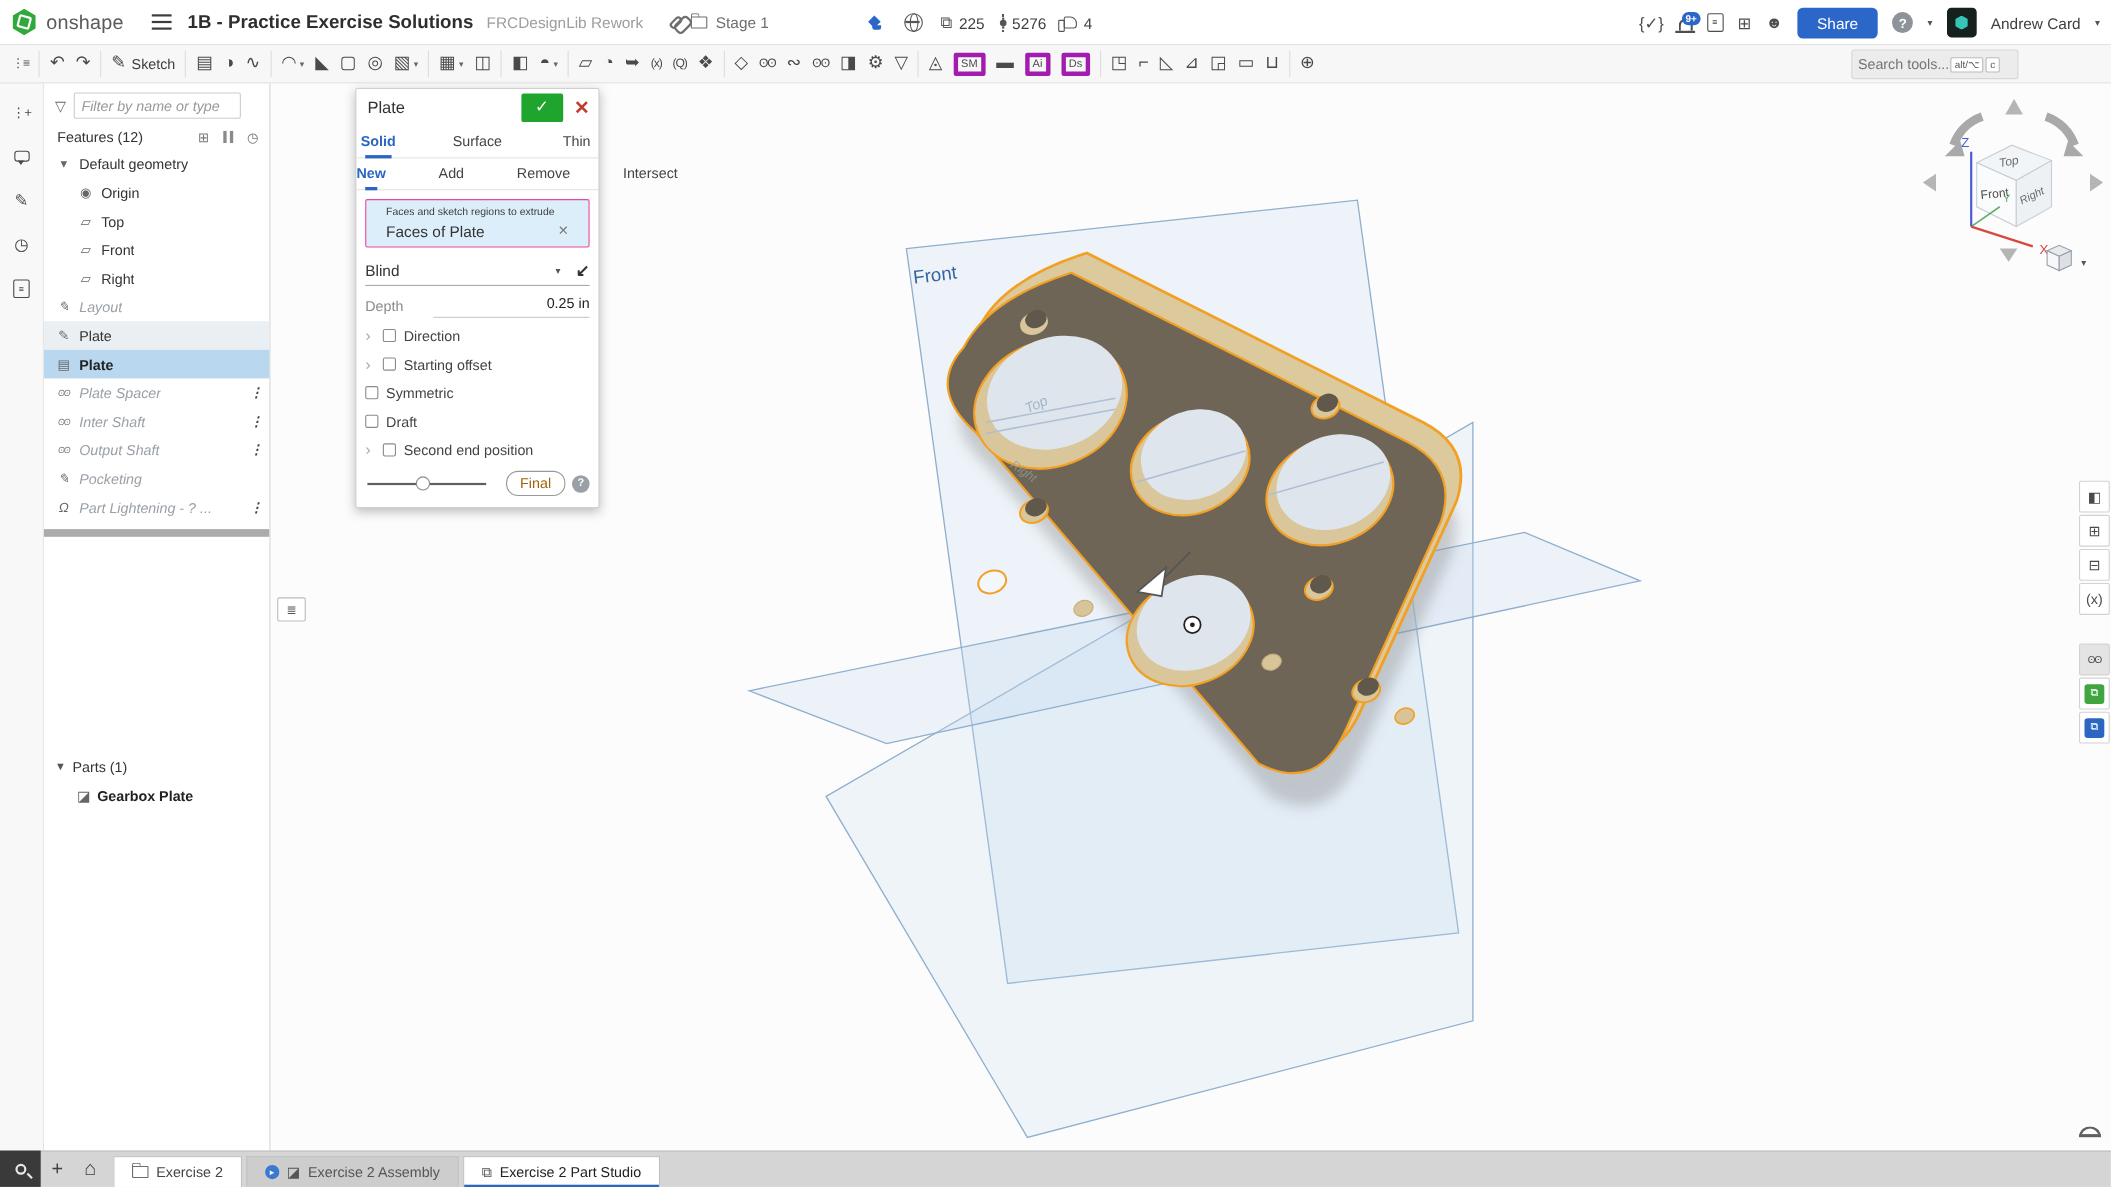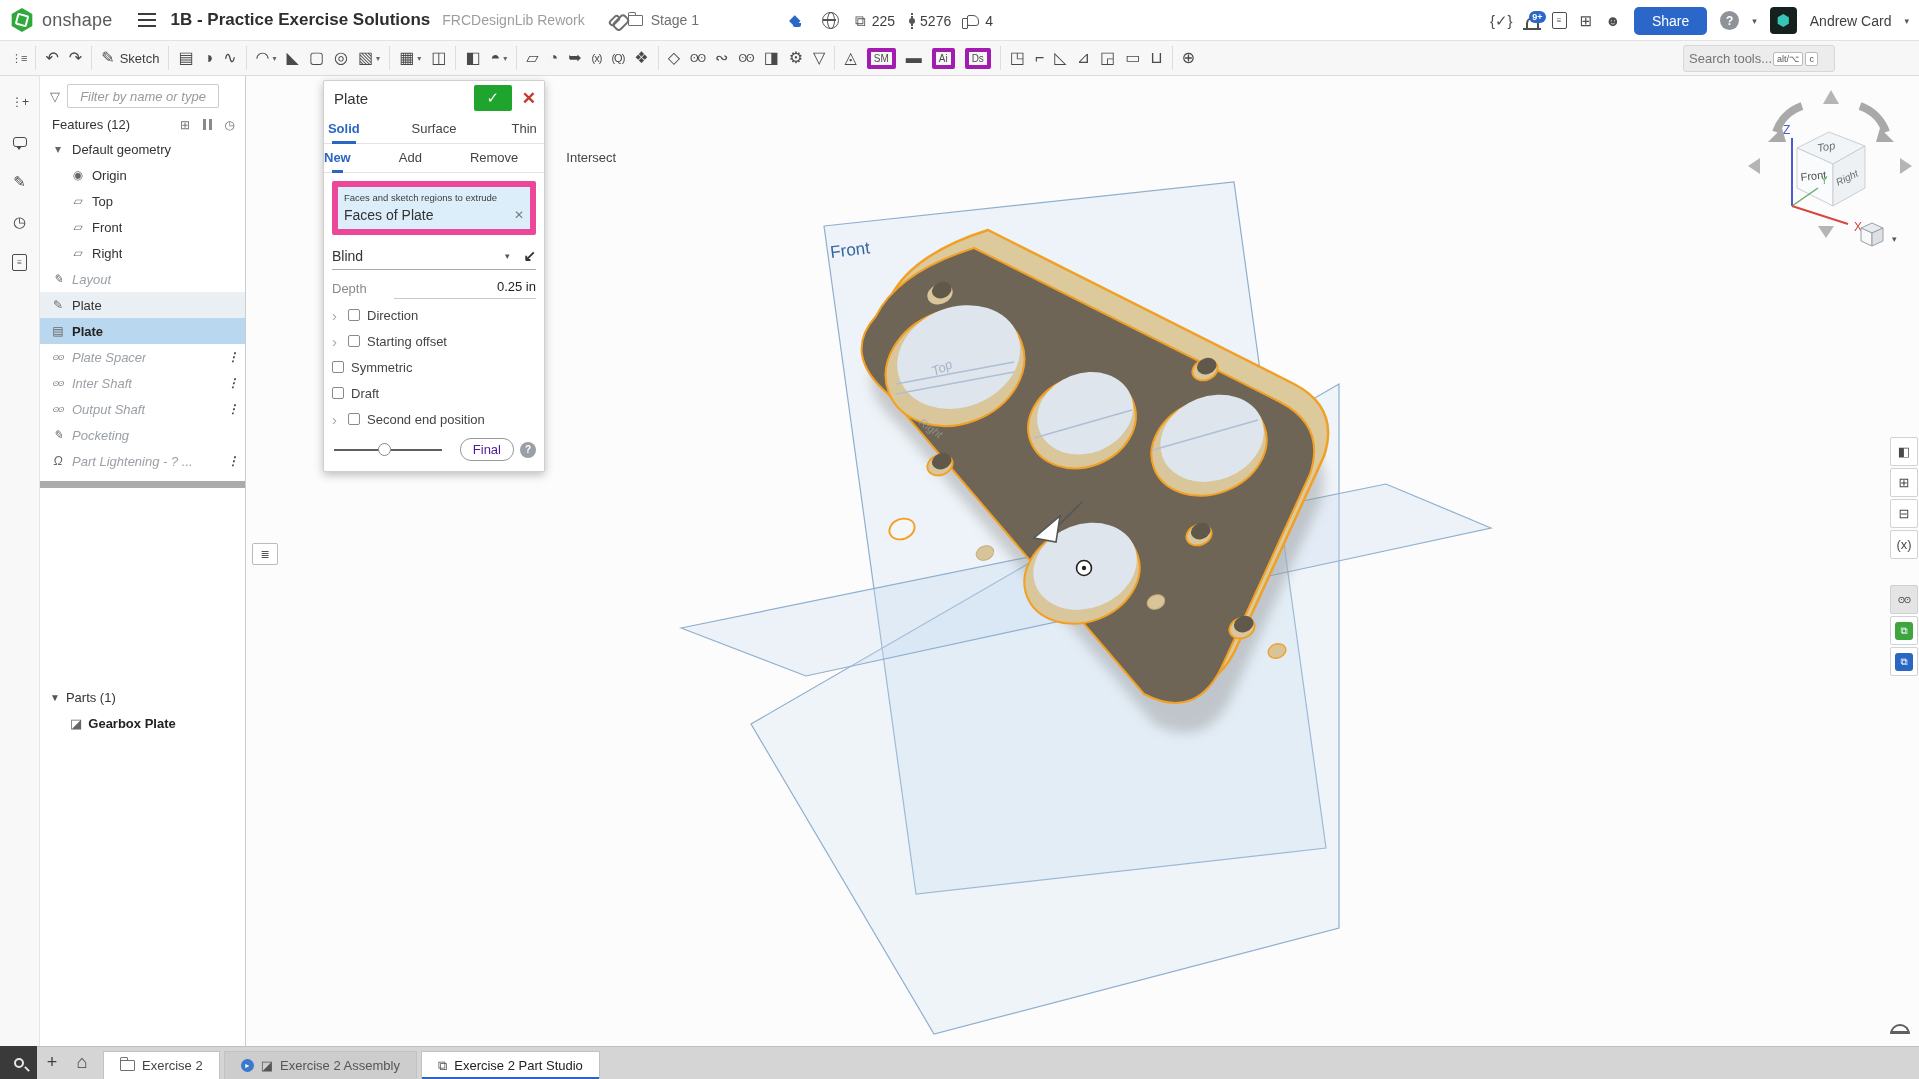--- a/index.html
+++ b/index.html
@@ -67,21 +67,21 @@
   .rail-btn{width:26px;height:24px;display:flex;align-items:center;justify-content:center;color:#4a4a4a;font-size:15px;}
   .rail-sm{font-size:12px;letter-spacing:-1px;}
   .ic-bubble{width:14px;height:10px;border:1.6px solid #4a4a4a;border-radius:3px;position:relative;}
   .ic-bubble::after{content:'';position:absolute;left:2px;bottom:-4px;border-left:3px solid transparent;border-right:3px solid transparent;border-top:4px solid #4a4a4a;}
   .boxed{border:1.4px solid #4a4a4a;border-radius:2px;font-size:8px;width:15px;height:17px;display:flex;align-items:center;justify-content:center;}
 
   
   #feature-panel{position:absolute;left:40px;top:76px;width:206px;height:970px;background:#fff;border-right:1px solid #ccc;overflow:hidden;}
   #filter-row{display:flex;align-items:center;gap:7px;padding:8px 8px 4px 10px;}
   .funnel{font-size:13px;color:#666;}
-  #filter-input{width:152px;height:24px;border:1px solid #ccc;border-radius:2px;font-size:13px;font-style:italic;color:#444;padding:0 6px;outline:none;text-align:center;}
+  #filter-input{width:152px;height:24px;border:1px solid #ccc;border-radius:2px;font-size:13px;font-style:italic;color:#444;padding:0 6px;outline:none;}
   #filter-input::placeholder{color:#999;}
   #features-hdr{display:flex;align-items:center;padding:5px 10px 4px 12px;font-size:13px;color:#333;}
   #features-hdr .sp{flex:1;}
   .hdr-ic{color:#777;font-size:12px;margin-left:13px;}
   .pause-ic{display:inline-flex;gap:2.5px;margin-left:13px;}
   .pause-ic i{width:3px;height:11px;background:#8a8a8a;display:inline-block;}
   .tree-row{display:flex;align-items:center;height:26px;font-size:13px;color:#333;position:relative;padding-right:6px;}
   .tree-ic{width:16px;text-align:center;margin-right:6px;color:#666;font-size:12px;flex:0 0 16px;}
   .fsic{font-size:8px;letter-spacing:-1px;color:#777;}
   .tree-lb{white-space:nowrap;overflow:hidden;text-overflow:ellipsis;}
@@ -114,41 +114,41 @@
   
   #dialog{position:absolute;left:323px;top:80px;width:222px;background:#fff;border:1px solid #cfcfcf;border-radius:2px;box-shadow:0 3px 10px rgba(0,0,0,.25);z-index:20;}
   #dlg-header{display:flex;align-items:center;height:34px;padding:0 8px 0 10px;}
   #dlg-title{font-size:15px;color:#333;flex:1;}
   #dlg-ok{width:38px;height:26px;background:#1fa42d;border:none;border-radius:2px;color:#fff;font-size:15px;line-height:26px;text-align:center;}
   #dlg-cancel{color:#c23b2e;font-size:17px;font-weight:bold;margin-left:10px;background:none;border:none;}
   .dlg-tabs{display:flex;border-bottom:1px solid #e3e3e3;height:29px;gap:48px;}
   .dlg-tab{flex:1;text-align:center;font-size:13px;color:#444;line-height:27px;position:relative;}
   .dlg-tab.active{color:#2b66c2;font-weight:bold;}
   .dlg-tab.active::after{content:'';position:absolute;left:8px;right:8px;bottom:-1px;height:3px;background:#2b66c2;}
-  #dlg-selection{margin:8px;border:6px solid #ec4899;background:#ddeefb;border-radius:2px;padding:5px 6px 6px;}
+  #dlg-selection{margin:8px;border:1px solid #ec4899;background:#ddeefb;border-radius:2px;padding:5px 18px 6px;}
   #sel-label{font-size:9.5px;color:#3c3c3c;margin-bottom:4px;}
   #sel-value-row{display:flex;align-items:center;}
   #sel-value{font-size:14px;color:#333;flex:1;}
   #sel-clear{color:#7b7b7b;font-size:12px;}
   #blind-row{display:flex;align-items:center;margin:4px 8px 0;border-bottom:1px solid #aaa;height:27px;}
   #blind-value{font-size:14px;color:#333;flex:1;}
   #blind-caret{font-size:9px;color:#555;margin-right:14px;}
   #flip-arrow{font-size:15px;color:#333;font-weight:bold;}
   #depth-row{display:flex;align-items:center;margin:6px 8px 2px;height:24px;}
   #depth-label{font-size:13px;color:#8a8a8a;width:62px;}
   #depth-value-wrap{flex:1;border-bottom:1px solid #c9c9c9;text-align:right;height:22px;}
   #depth-value{font-size:13px;color:#222;margin-left:11px;}
   .opt-row{display:flex;align-items:center;height:26px;padding:0 8px;}
   .opt-chevron{color:#a9a9a9;font-size:15px;width:16px;}
   .opt-box{width:12px;height:12px;border:1.4px solid #8a8a8a;border-radius:2px;margin-right:7px;flex:0 0 12px;}
   .opt-label{font-size:13px;color:#444;}
   #dlg-footer{display:flex;align-items:center;padding:6px 8px 10px;}
   #slider-track{position:relative;width:108px;height:2px;background:#5f5f5f;margin-left:2px;}
   #slider-handle{position:absolute;left:44px;top:-6px;width:13px;height:13px;border-radius:50%;background:#fff;border:1.5px solid #8a8a8a;}
-  #final-btn{margin-left:auto;border:1px solid #999;border-radius:11px;background:#fff;font-size:13px;color:#4c1d95;padding:3px 12px;}
+  #final-btn{margin-left:auto;border:1px solid #999;border-radius:11px;background:#fff;font-size:13px;color:#a16207;padding:3px 12px;}
   #dlg-help{width:16px;height:16px;border-radius:50%;background:#9aa0a6;color:#fff;font-size:10px;font-weight:bold;display:flex;align-items:center;justify-content:center;margin-left:6px;}
 
   
   #bottom-bar{position:absolute;left:0;top:1046px;width:1919px;height:33px;background:#d5d5d5;border-top:1px solid #bfbfbf;display:flex;align-items:flex-end;}
   #bb-dark{width:37px;height:33px;background:#3a3a3a;display:flex;align-items:center;justify-content:center;}
   .mag{width:10px;height:10px;border:2px solid #e8e8e8;border-radius:50%;position:relative;}
   .mag::after{content:'';position:absolute;left:8px;top:8px;width:6px;height:2px;background:#e8e8e8;transform:rotate(45deg);}
   .bb-btn{width:30px;height:33px;display:flex;align-items:center;justify-content:center;font-size:18px;color:#3f3f3f;}
   .doc-tab{height:28px;display:flex;align-items:center;gap:7px;padding:0 16px;font-size:13px;color:#444;background:#e9e9e9;border:1px solid #c2c2c2;border-bottom:none;margin-right:4px;position:relative;}
   .doc-tab.white{background:#fff;}

